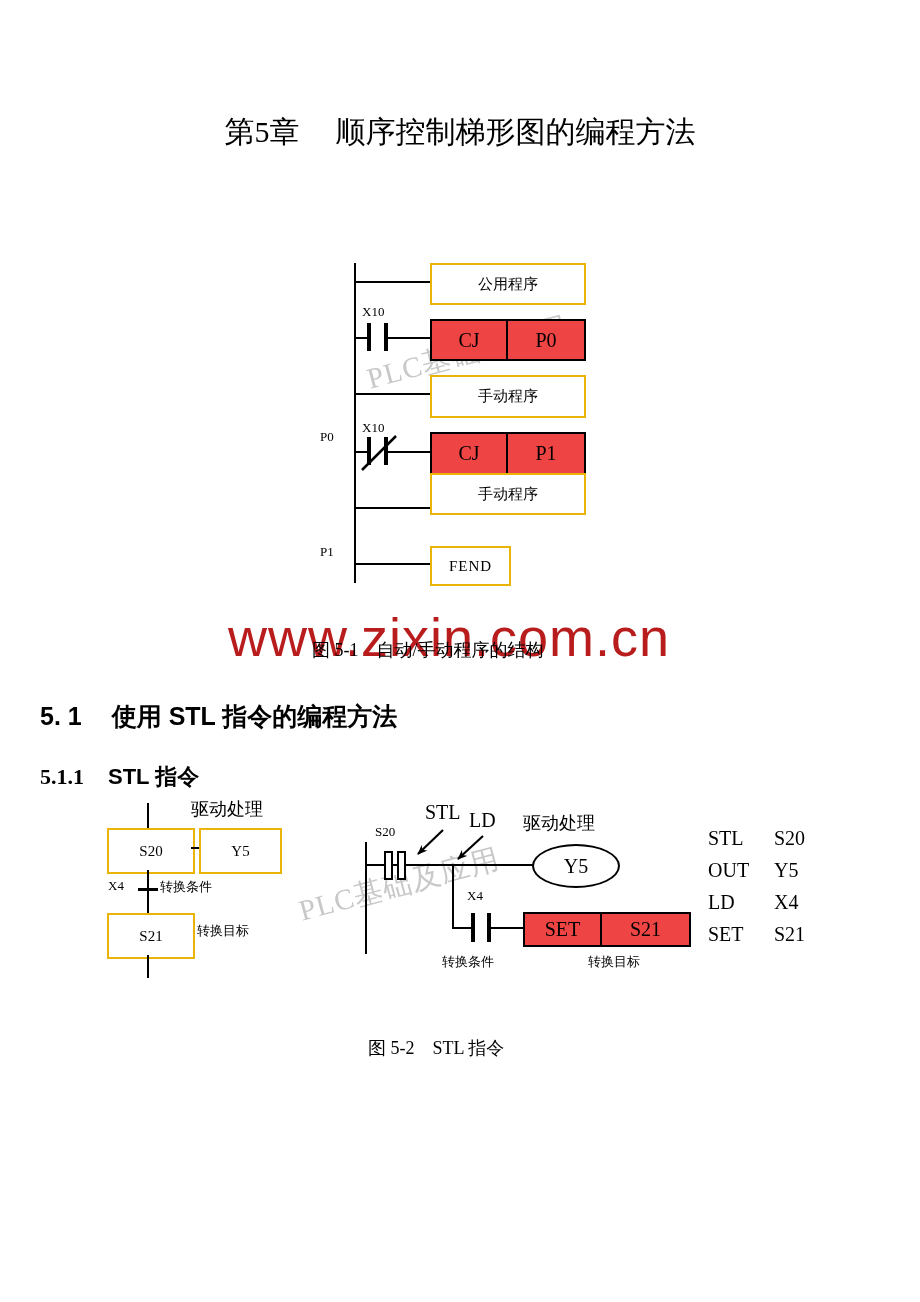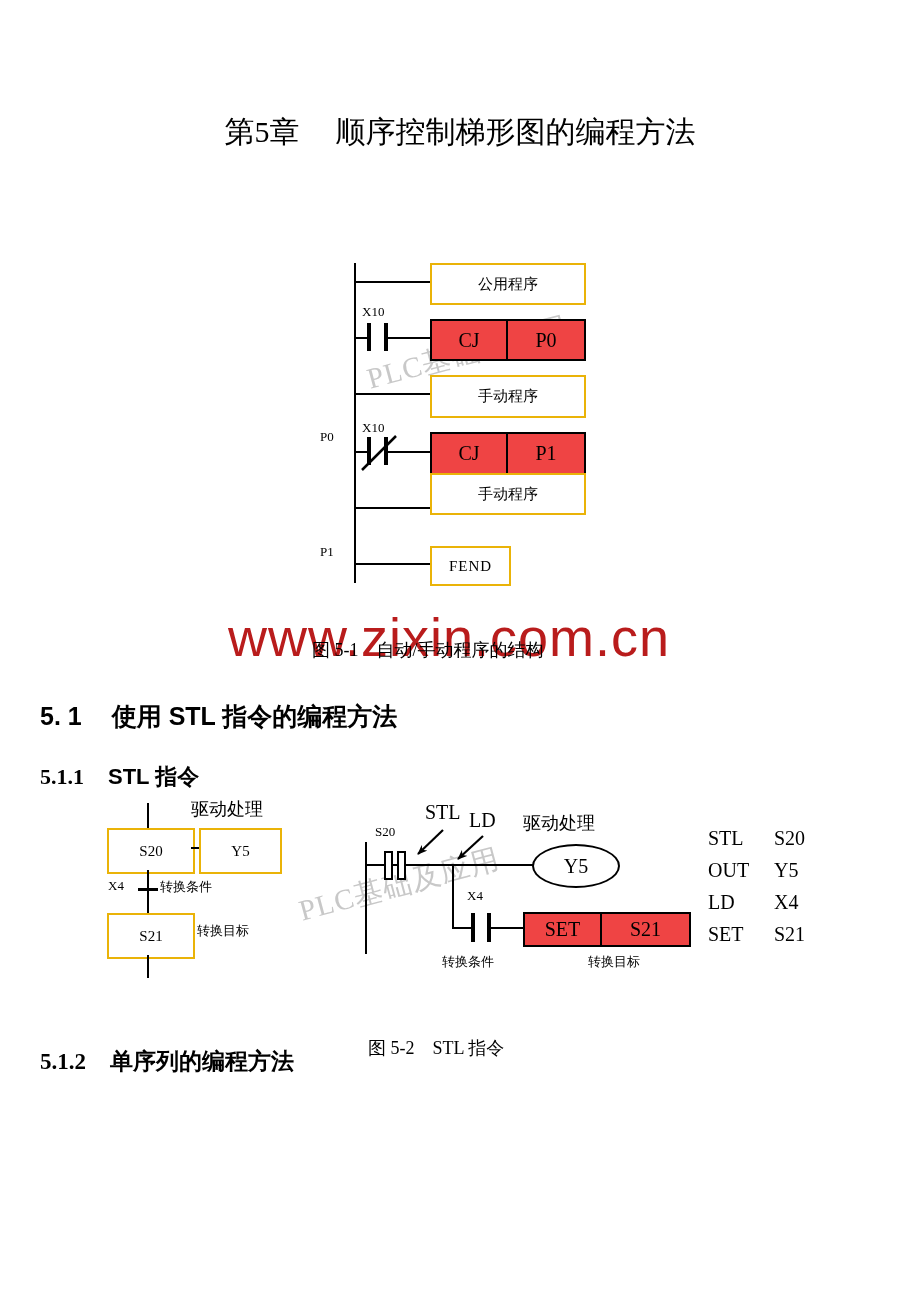--- a/index.html
+++ b/index.html
@@ -165,17 +165,14 @@
       </div>
       <div class="irow">
         <span class="op">SET</span>
         <span>S21</span>
       </div>
     </div>
 
     <div class="caption" style="left:368px;top:1000px;text-align:center;">图 5-2　STL 指令</div>
   </div>
 
-  <div class="h2" style="top:1046px;font-size:23px;">
-    <span class="num">5.1.2</span><span class="txt">单序列的编程方法</span>
-  </div>
 
 </div>
 
 </body></html>

